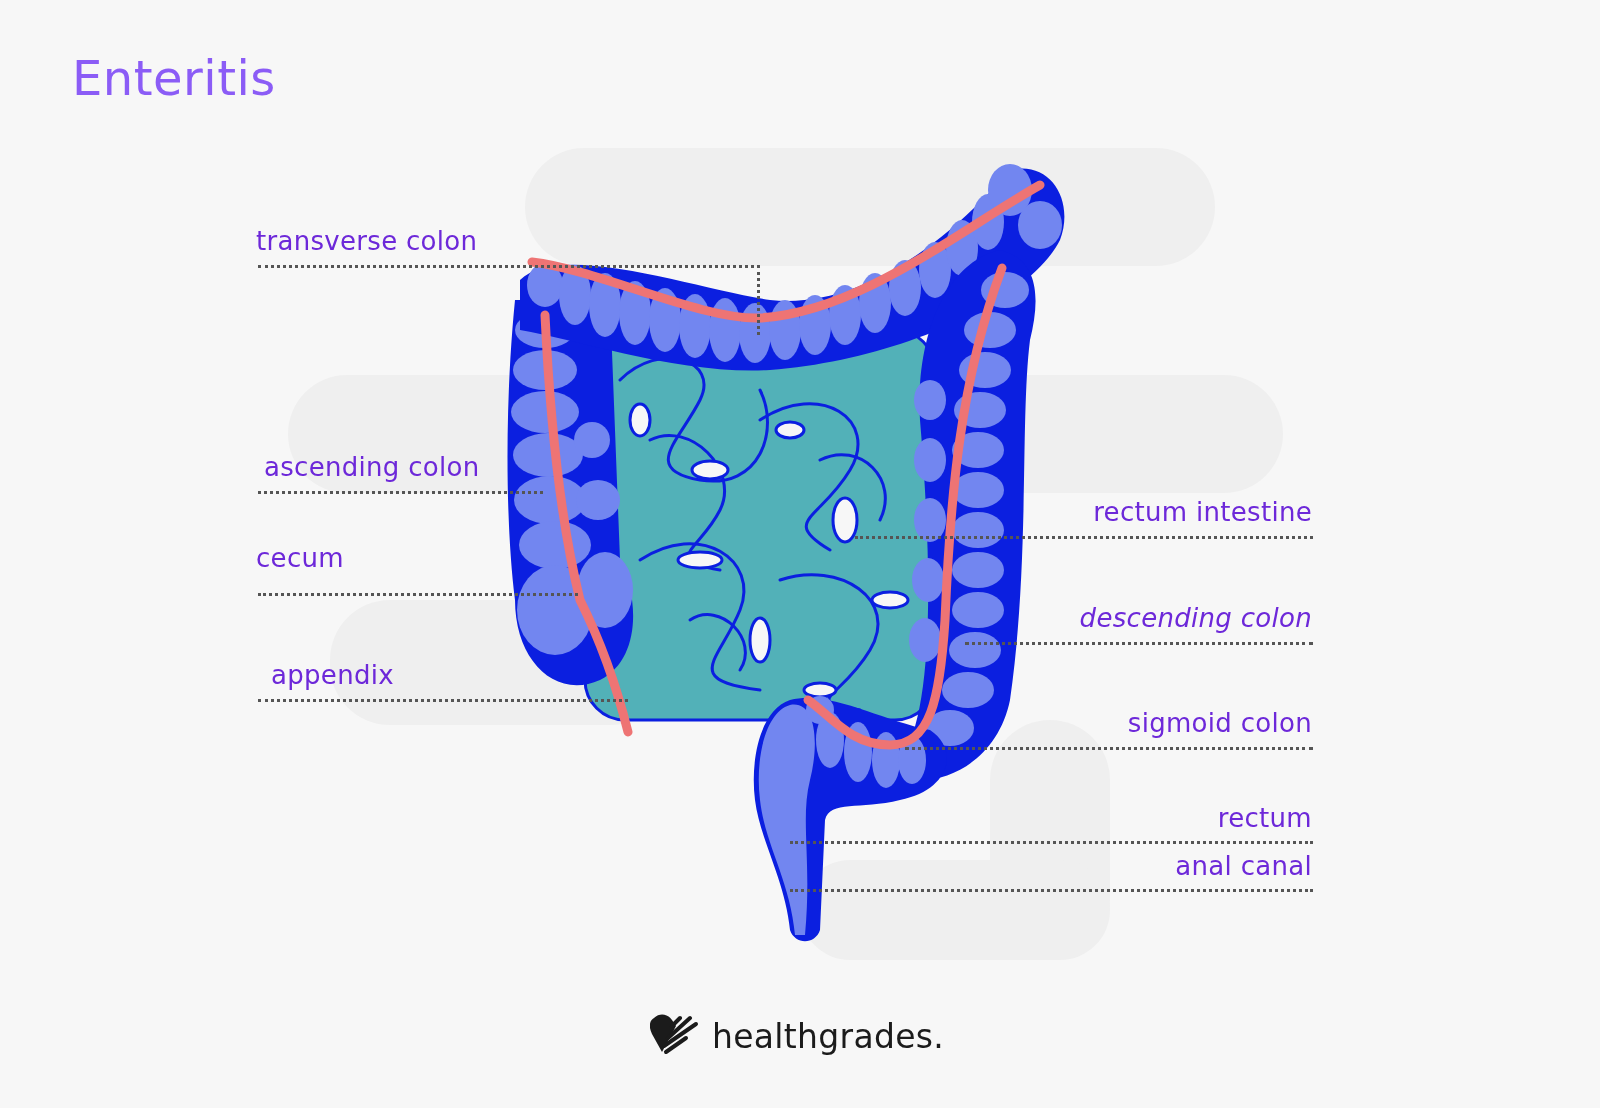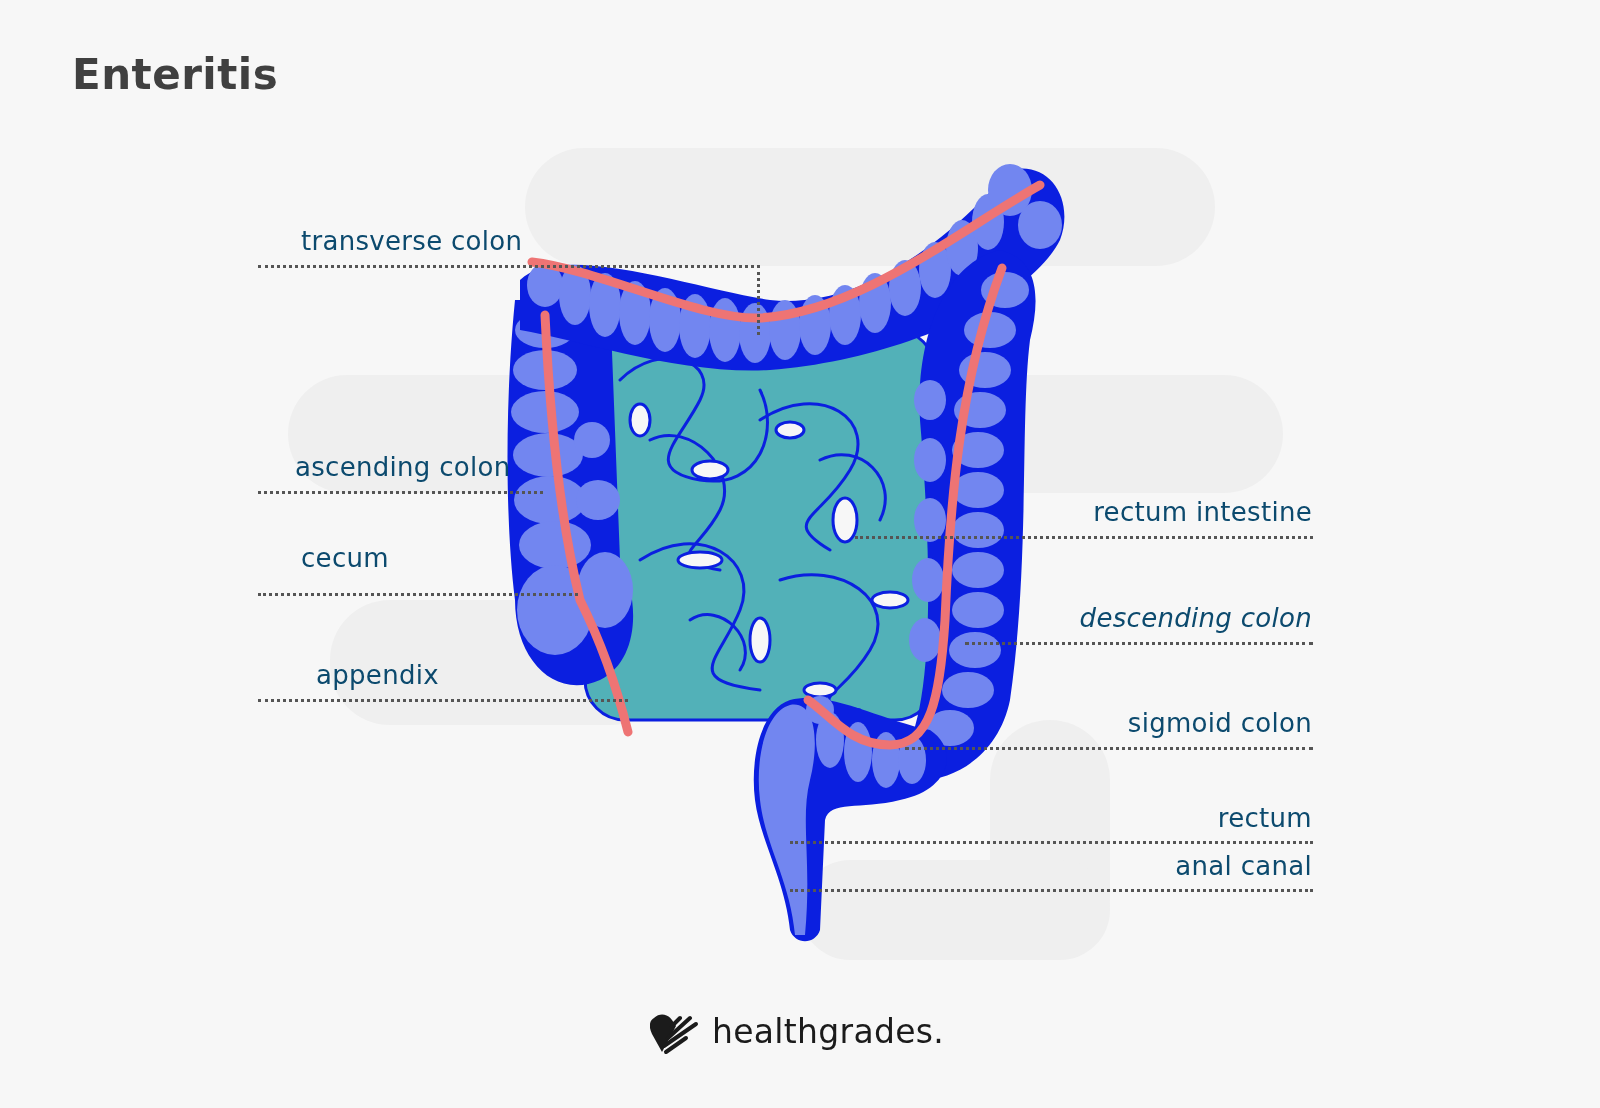--- a/index.html
+++ b/index.html
@@ -5,36 +5,35 @@
     html, body { margin: 0; padding: 0; }
     body {
       width: 1600px; height: 1108px; position: relative; overflow: hidden;
       background: #f7f7f7;
       font-family: "DejaVu Sans", sans-serif;
       color: #1e1e1e;
     }
     .blob { position: absolute; background: #efefef; border-radius: 60px; }
     .title {
       position: absolute; left: 72px; top: 50px;
-      font-size: 42px; font-weight: bold; letter-spacing: 0.5px; color: #404040;
+      font-size: 48px; font-weight: normal; letter-spacing: 0.5px; color: #8b5cf6;
     }
     .label {
-      position: absolute; font-size: 26px; color: #0c4a6e; white-space: nowrap;
+      position: absolute; font-size: 26px; color: #6d28d9; white-space: nowrap;
       letter-spacing: 0.3px;
-      margin-left: 45px;
     }
     .label.left { text-align: left; }
     .label.right { text-align: right; }
     .leader {
       position: absolute; height: 0; border-top: 3px dotted #555;
     }
     .vleader { position: absolute; width: 0; border-left: 3px dotted #555; }
     svg.illus { position: absolute; left: 0; top: 0; }
     .logo {
-      position: absolute; left: 650px; top: 1012px; display: flex; align-items: flex-start; gap: 10px;
+      position: absolute; left: 650px; top: 1012px; display: flex; align-items: flex-end; gap: 10px;
     }
     .logo-text { font-size: 33px; color: #1b1b1b; letter-spacing: 0.3px; }
   </style>
 </head>
 <body>
 
 <div class="blob" style="left:525px;top:148px;width:690px;height:118px;"></div>
 <div class="blob" style="left:288px;top:375px;width:995px;height:118px;"></div>
 <div class="blob" style="left:330px;top:600px;width:340px;height:125px;"></div>
 <div class="blob" style="left:990px;top:720px;width:120px;height:240px;"></div>
@@ -146,21 +145,21 @@
     <path d="M532 262 C 600 270, 700 320, 760 318 C 860 312, 960 230, 1040 185"></path>
     <path d="M545 315 C 550 420, 560 520, 580 600 C 600 640, 615 680, 628 732"></path>
     <path d="M1002 268 C 960 380, 950 500, 945 620 C 940 700, 930 745, 890 745 C 850 745, 830 715, 808 700"></path>
   </g>
 </svg>
 
 <div class="label left" style="left:256px;top:226px;">transverse colon</div>
 <div class="leader" style="left:258px;top:265px;width:502px;"></div>
 <div class="vleader" style="left:757px;top:265px;height:70px;"></div>
 
-<div class="label left" style="left:250px;top:452px;">ascending colon</div>
+<div class="label left" style="left:264px;top:452px;">ascending colon</div>
 <div class="leader" style="left:258px;top:491px;width:285px;"></div>
 
 <div class="label left" style="left:256px;top:543px;">cecum</div>
 <div class="leader" style="left:258px;top:593px;width:320px;"></div>
 
 <div class="label left" style="left:271px;top:660px;">appendix</div>
 <div class="leader" style="left:258px;top:699px;width:370px;"></div>
 
 <div class="label right" style="right:288px;top:497px;">rectum intestine</div>
 <div class="leader" style="left:855px;top:536px;width:458px;"></div>

